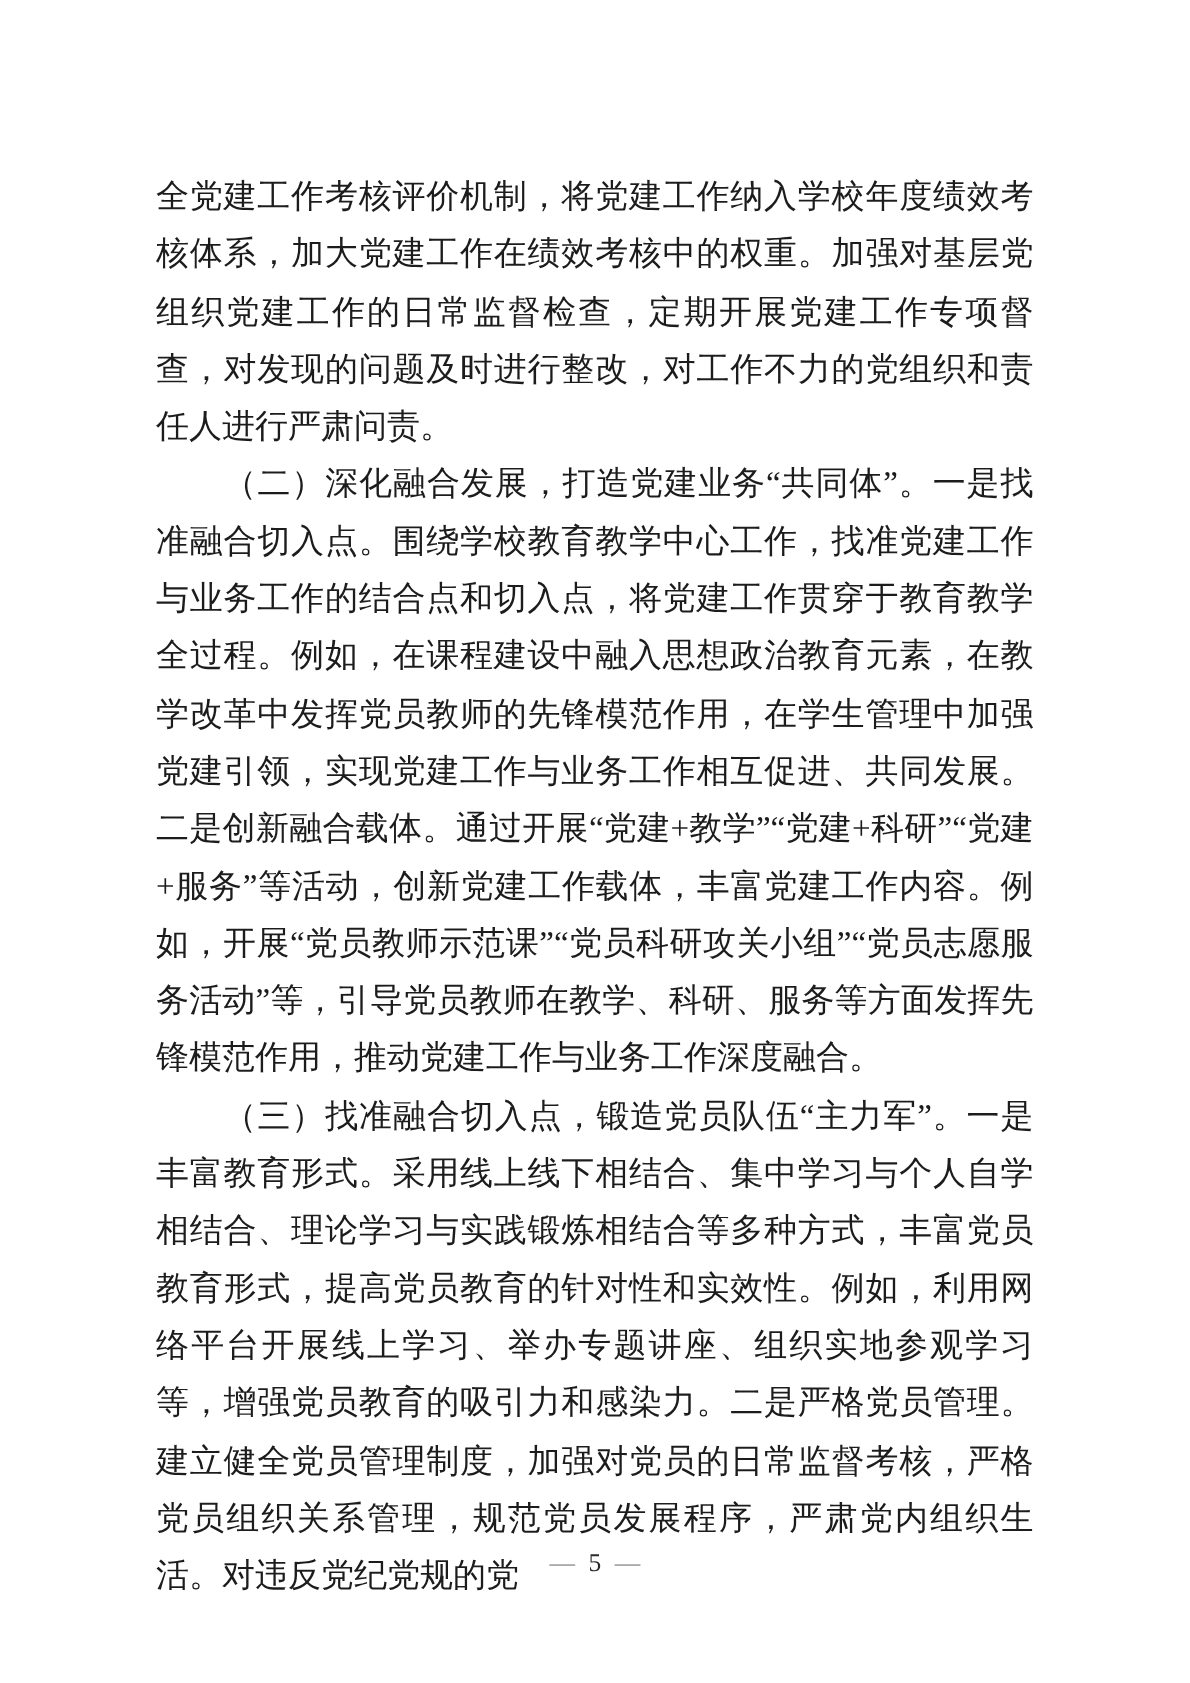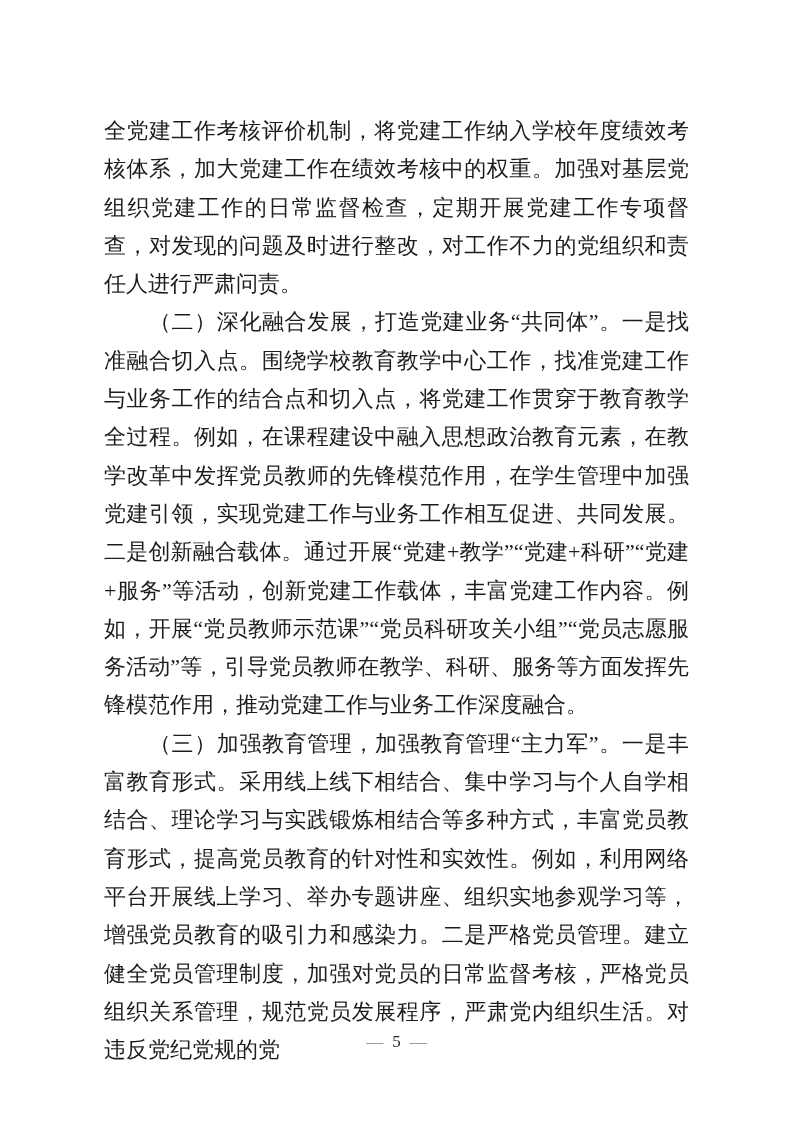--- a/index.html
+++ b/index.html
@@ -58,18 +58,18 @@
     color: #2a2a2a;
   }
 </style>
 </head>
 <body>
 
 <div class="page">
   <div class="content" id="content">
       <p class="para"><span class="run">全党建工作考核评价机制，将党建工作纳入学校年度绩效考核体系，加大党建工作在绩效考核中的权重。加强对基层党组织党建工作的日常监督检查，定期开展党建工作专项督查，对发现的问题及时进行整改，对工作不力的党组织和责任人进行严肃问责。</span></p>
       <p class="para indent"><span class="run bold">（二）深化融合发展，打造党建业务“共同体”。</span><span class="run bold">一是</span><span class="run">找准融合切入点。围绕学校教育教学中心工作，找准党建工作与业务工作的结合点和切入点，将党建工作贯穿于教育教学全过程。例如，在课程建设中融入思想政治教育元素，在教学改革中发挥党员教师的先锋模范作用，在学生管理中加强党建引领，实现党建工作与业务工作相互促进、共同发展。</span><span class="run bold">二是</span><span class="run">创新融合载体。通过开展“党建+教学”“党建+科研”“党建+服务”等活动，创新党建工作载体，丰富党建工作内容。例如，开展“党员教师示范课”“党员科研攻关小组”“党员志愿服务活动”等，引导党员教师在教学、科研、服务等方面发挥先锋模范作用，推动党建工作与业务工作深度融合。</span></p>
-      <p class="para indent"><span class="run bold">（三）加强教育管理，加强教育管理“主力军”。</span><span class="run bold">一是</span><span class="run">丰富教育形式。采用线上线下相结合、集中学习与个人自学相结合、理论学习与实践锻炼相结合等多种方式，丰富党员教育形式，提高党员教育的针对性和实效性。例如，利用网络平台开展线上学习、举办专题讲座、组织实地参观学习等，增强党员教育的吸引力和感染力。</span><span class="run bold">二是</span><span class="run">严格党员管理。建立健全党员管理制度，加强对党员的日常监督考核，严格党员组织关系管理，规范党员发展程序，严肃党内组织生活。对违反党纪党规的党</span></p>
+      <p class="para indent"><span class="run bold">（三）找准融合切入点，锻造党员队伍“主力军”。</span><span class="run bold">一是</span><span class="run">丰富教育形式。采用线上线下相结合、集中学习与个人自学相结合、理论学习与实践锻炼相结合等多种方式，丰富党员教育形式，提高党员教育的针对性和实效性。例如，利用网络平台开展线上学习、举办专题讲座、组织实地参观学习等，增强党员教育的吸引力和感染力。</span><span class="run bold">二是</span><span class="run">严格党员管理。建立健全党员管理制度，加强对党员的日常监督考核，严格党员组织关系管理，规范党员发展程序，严肃党内组织生活。对违反党纪党规的党</span></p>
     </div>
   <div class="footer">
     <span class="dash">—</span><span class="num">5</span><span class="dash">—</span>
   </div>
 </div>
 
 </body></html>

